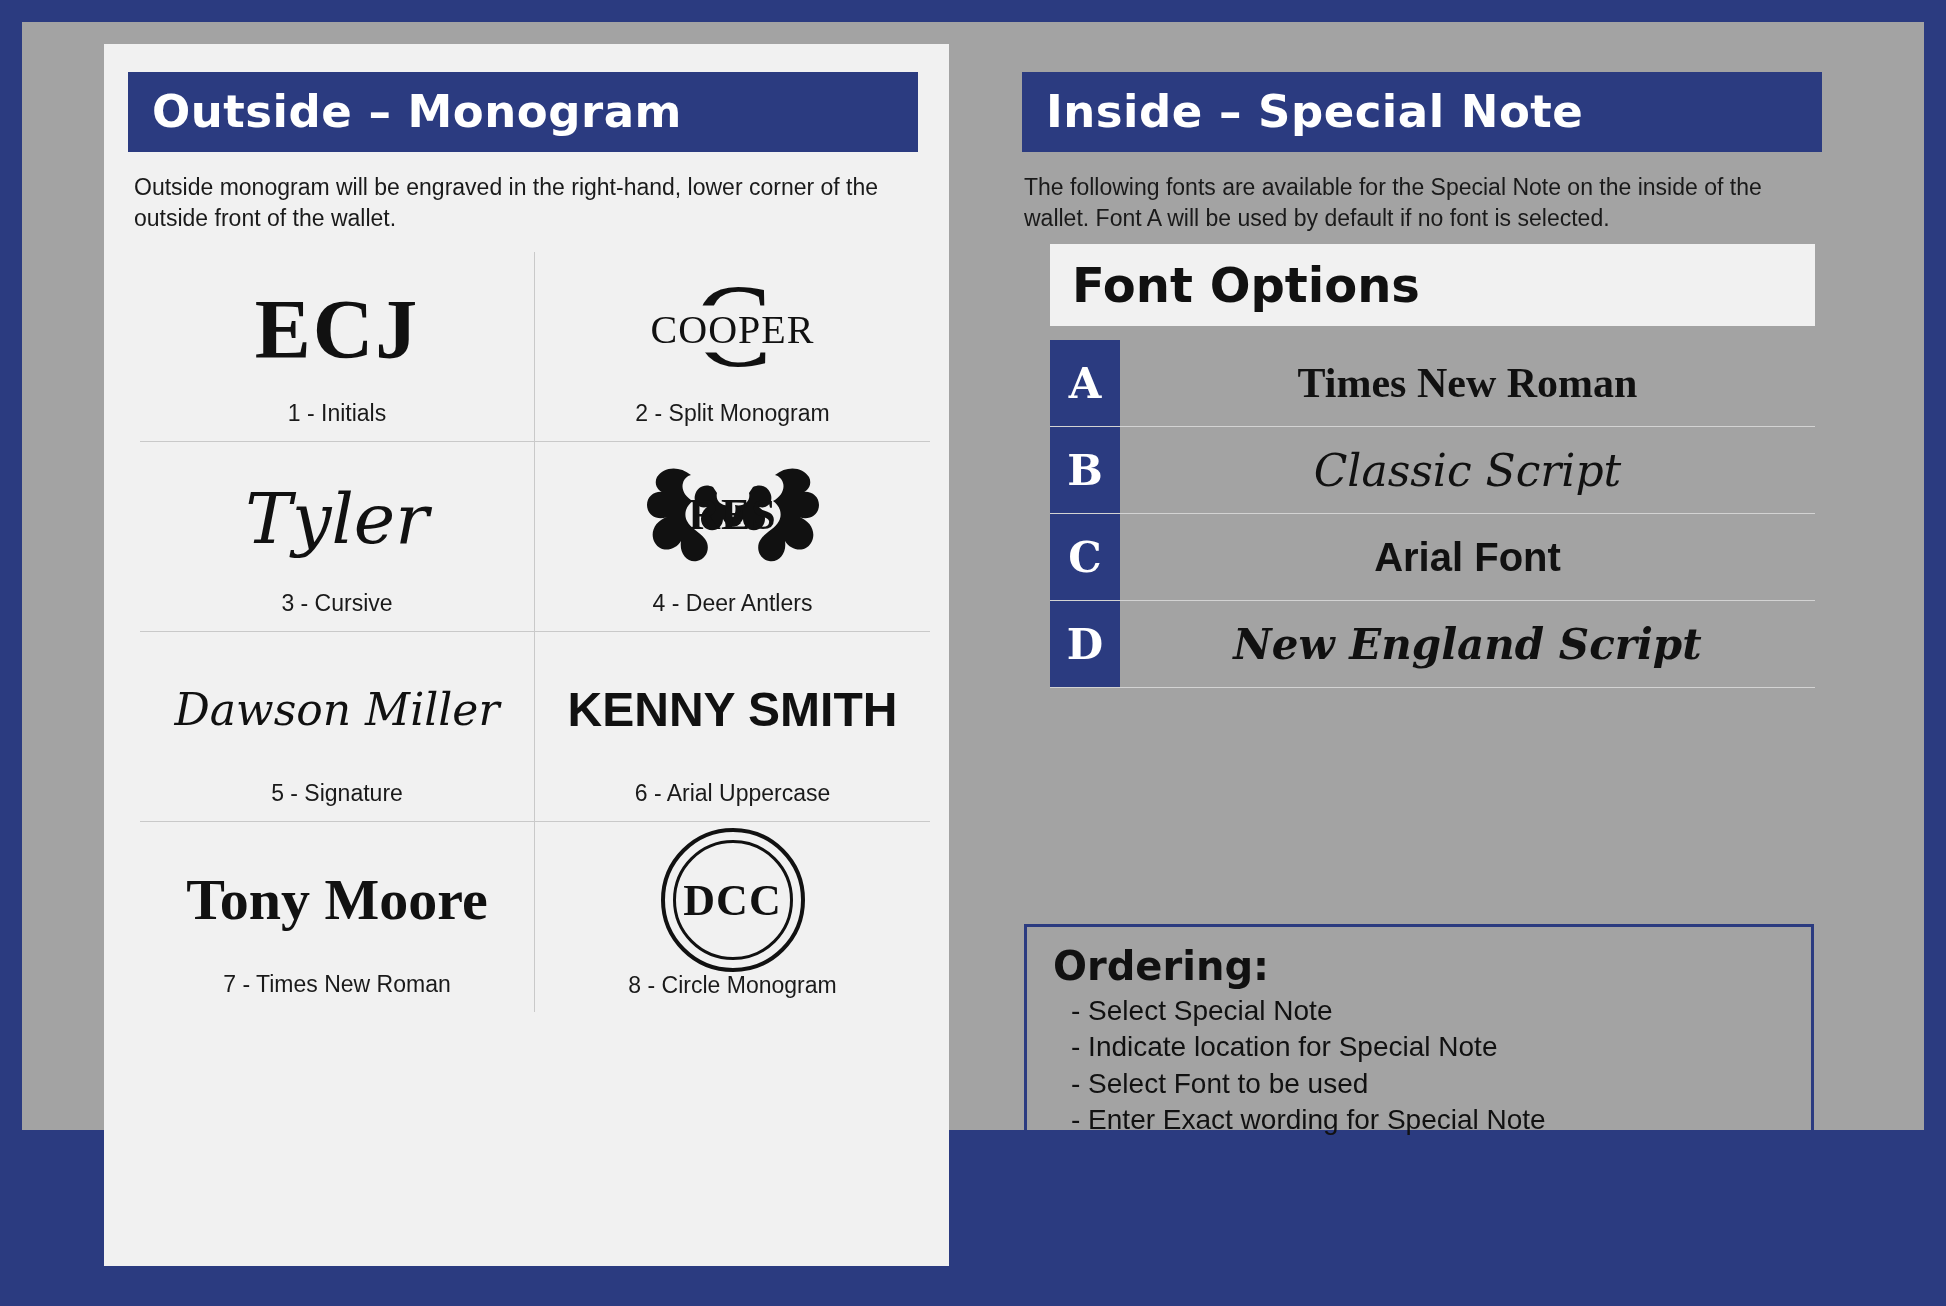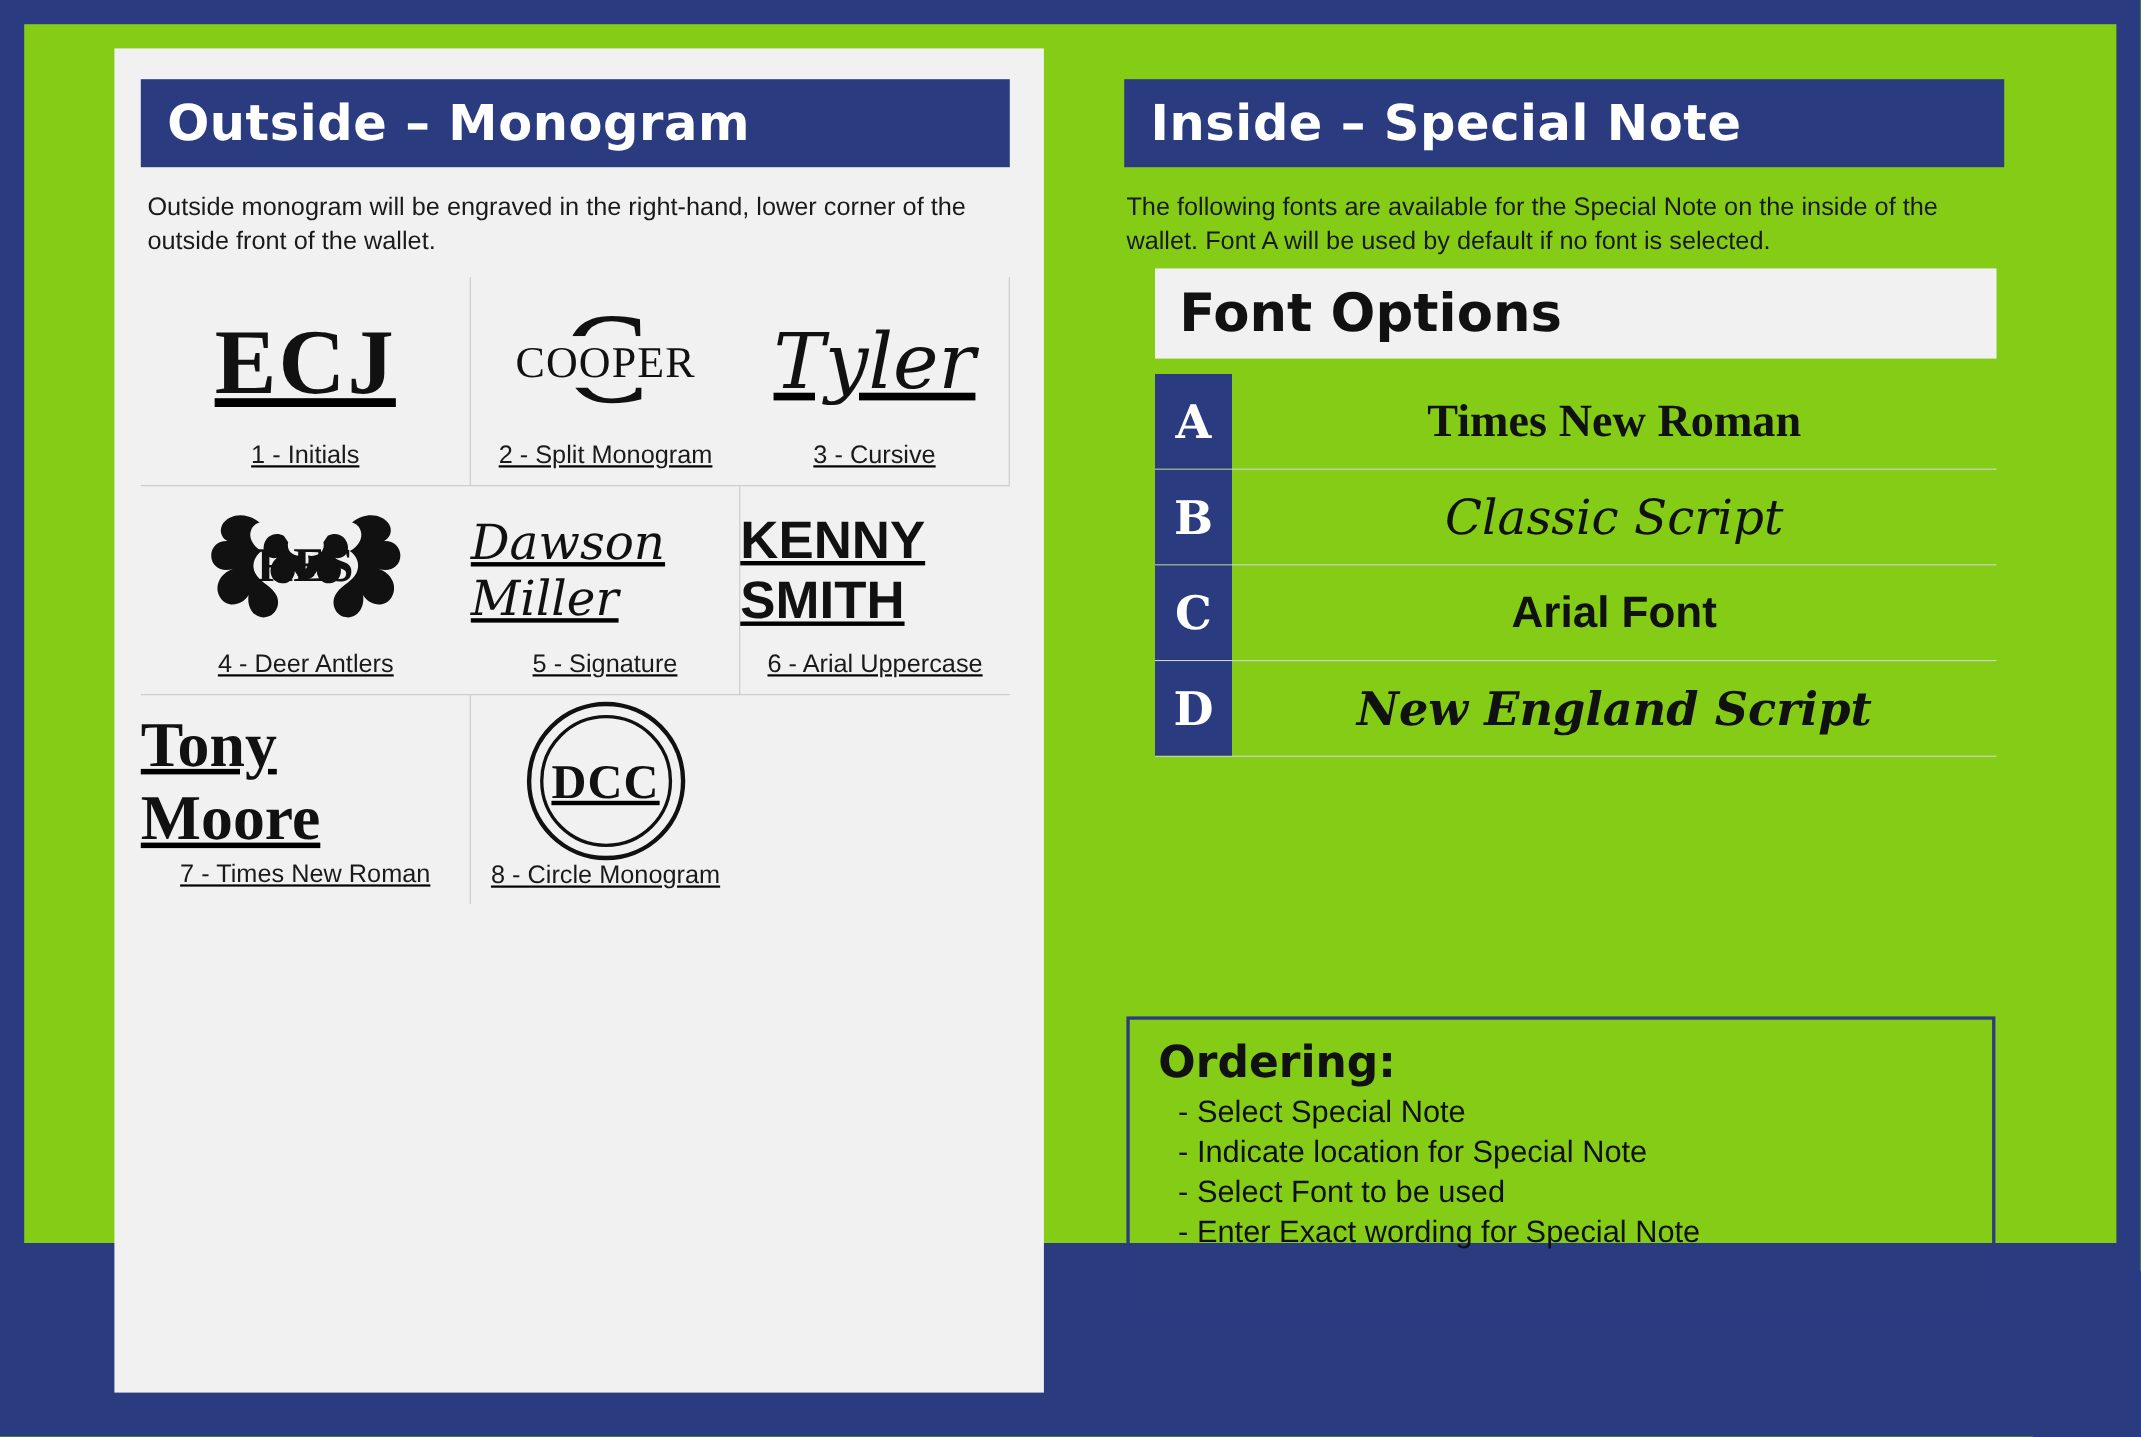--- a/index.html
+++ b/index.html
@@ -12,21 +12,21 @@
     background: #2b3b80;
     font-family: "Liberation Sans", sans-serif;
     overflow: hidden;
   }
   .page {
     position: absolute;
     left: 22px;
     top: 22px;
     width: 1902px;
     height: 1108px;
-    background: #84cc16;
+    background: #a3a3a3;
     box-sizing: border-box;
   }
   
   .left-panel {
     position: absolute;
     left: 82px;
     top: 22px;
     width: 845px;
     height: 1222px;
     background: #f1f1f1;
@@ -54,27 +54,26 @@
     position: absolute;
     left: 30px;
     top: 128px;
     width: 780px;
     font-size: 23px;
     color: #1a1a1a;
     line-height: 1.35;
   }
   .mono-grid {
     position: absolute;
-    left: 24px;
+    left: 36px;
     top: 208px;
     width: 790px;
     display: grid;
-    grid-template-columns: 1fr 1fr 1fr;
+    grid-template-columns: 1fr 1fr;
     grid-template-rows: repeat(4, 190px);
-    text-decoration: underline;
   }
   .mono-cell {
     position: relative;
     display: flex;
     flex-direction: column;
     align-items: center;
     justify-content: flex-start;
     box-sizing: border-box;
     padding-top: 6px;
   }

